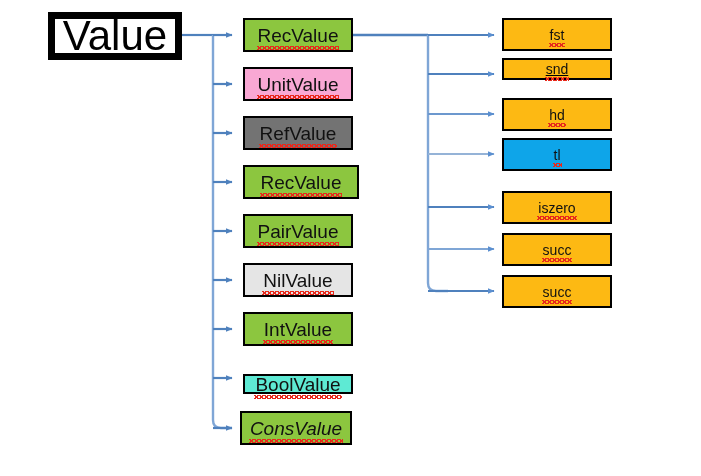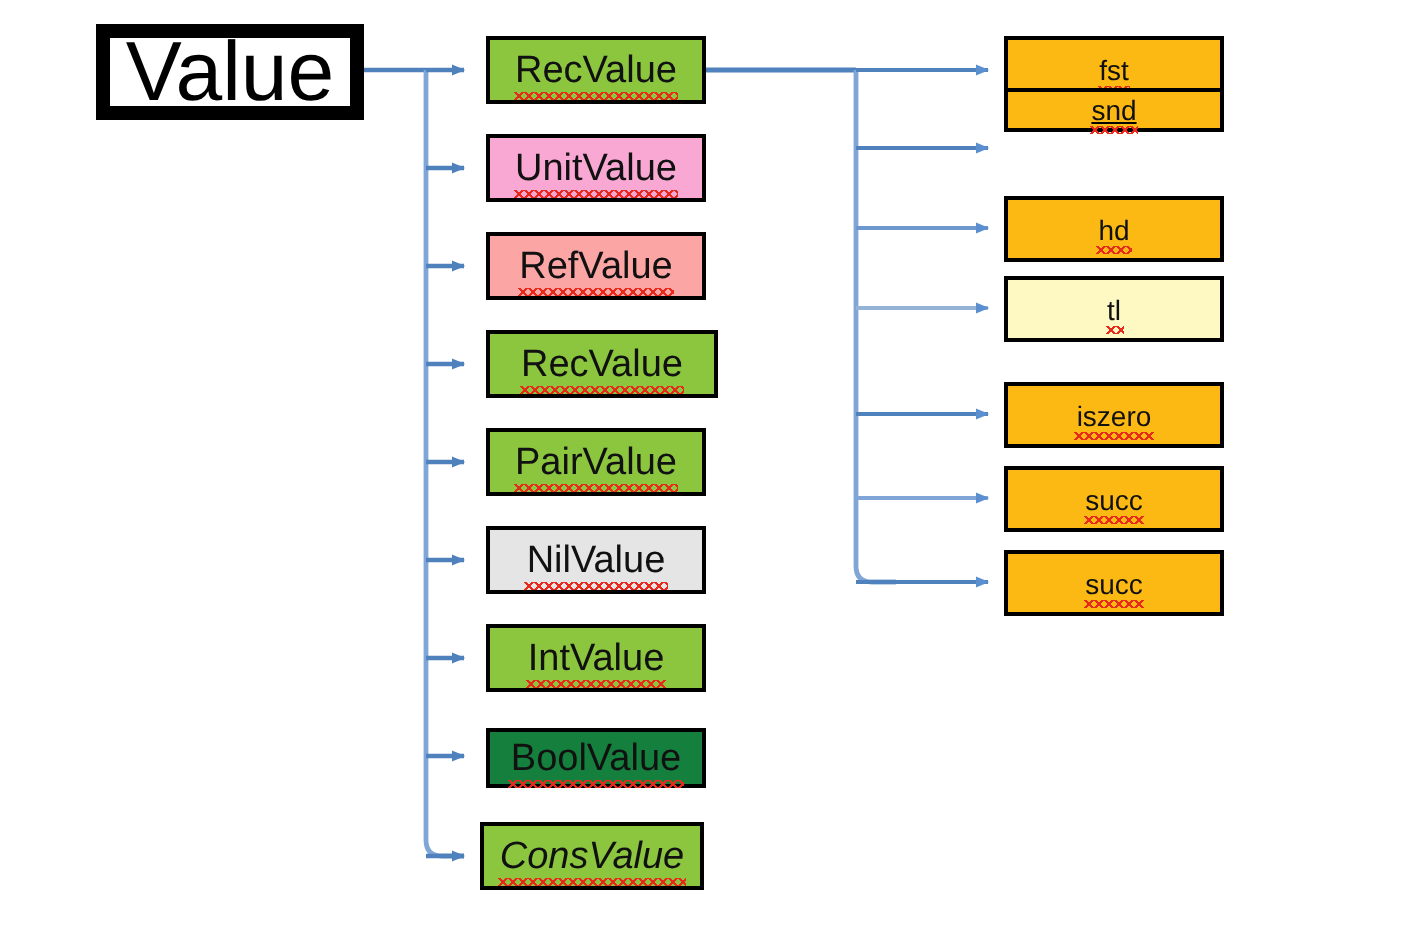--- a/index.html
+++ b/index.html
@@ -125,54 +125,54 @@
     <span class="node-label">Value</span>
   </div>
 
   <div id="value-nodes-host">
       <div class="node value-node" style="left: 243px; top: 18px; width: 110px; height: 34px; background: rgb(140, 198, 63); border-color: rgb(0, 0, 0);">
         <span class="node-label">RecValue</span>
       </div>
       <div class="node value-node" style="left: 243px; top: 67px; width: 110px; height: 34px; background: #f9a8d4; border-color: rgb(0, 0, 0);">
         <span class="node-label">UnitValue</span>
       </div>
-      <div class="node value-node" style="left: 243px; top: 116px; width: 110px; height: 34px; background: #fca5a5; border-color: rgb(0, 0, 0);">
+      <div class="node value-node" style="left: 243px; top: 116px; width: 110px; height: 34px; background: #737373; border-color: rgb(0, 0, 0);">
         <span class="node-label">RefValue</span>
       </div>
       <div class="node value-node" style="left: 243px; top: 165px; width: 116px; height: 34px; background: rgb(140, 198, 63); border-color: rgb(0, 0, 0);">
         <span class="node-label">RecValue</span>
       </div>
       <div class="node value-node" style="left: 243px; top: 214px; width: 110px; height: 34px; background: rgb(140, 198, 63); border-color: rgb(0, 0, 0);">
         <span class="node-label">PairValue</span>
       </div>
       <div class="node value-node" style="left: 243px; top: 263px; width: 110px; height: 34px; background: #e5e5e5; border-color: rgb(0, 0, 0);">
         <span class="node-label">NilValue</span>
       </div>
       <div class="node value-node" style="left: 243px; top: 312px; width: 110px; height: 34px; background: rgb(140, 198, 63); border-color: rgb(0, 0, 0); align-items: center;">
         <span class="node-label">IntValue</span>
       </div>
-      <div class="node value-node" style="left: 243px; top: 364px; width: 110px; height: 30px; background: #15803d; border-color: rgb(0, 0, 0);">
+      <div class="node value-node" style="left: 243px; top: 374px; width: 110px; height: 20px; background: #5eead4; border-color: rgb(0, 0, 0);">
         <span class="node-label">BoolValue</span>
       </div>
       <div class="node value-node" style="left: 240px; top: 411px; width: 112px; height: 34px; background: rgb(140, 198, 63); border-color: rgb(0, 0, 0); font-style: italic;">
         <span class="node-label">ConsValue</span>
       </div>
     </div>
 
   <div id="op-nodes-host">
       <div class="node op-node" style="left: 502px; top: 18px; width: 110px; height: 33px; background: rgb(253, 185, 19); border-color: rgb(0, 0, 0);">
         <span class="node-label">fst</span>
       </div>
-      <div class="node op-node" style="left: 502px; top: 44px; width: 110px; height: 22px; background: rgb(253, 185, 19); border-color: rgb(0, 0, 0); text-decoration: underline;">
+      <div class="node op-node" style="left: 502px; top: 58px; width: 110px; height: 22px; background: rgb(253, 185, 19); border-color: rgb(0, 0, 0); text-decoration: underline;">
         <span class="node-label">snd</span>
       </div>
       <div class="node op-node" style="left: 502px; top: 98px; width: 110px; height: 33px; background: rgb(253, 185, 19); border-color: rgb(0, 0, 0);">
         <span class="node-label">hd</span>
       </div>
-      <div class="node op-node" style="left: 502px; top: 138px; width: 110px; height: 33px; background: #fef9c3; border-color: rgb(0, 0, 0);">
+      <div class="node op-node" style="left: 502px; top: 138px; width: 110px; height: 33px; background: #0ea5e9; border-color: rgb(0, 0, 0);">
         <span class="node-label">tl</span>
       </div>
       <div class="node op-node" style="left: 502px; top: 191px; width: 110px; height: 33px; background: rgb(253, 185, 19); border-color: rgb(0, 0, 0);">
         <span class="node-label">iszero</span>
       </div>
       <div class="node op-node" style="left: 502px; top: 233px; width: 110px; height: 33px; background: rgb(253, 185, 19); border-color: rgb(0, 0, 0);">
         <span class="node-label">succ</span>
       </div>
       <div class="node op-node" style="left: 502px; top: 275px; width: 110px; height: 33px; background: rgb(253, 185, 19); border-color: rgb(0, 0, 0);">
         <span class="node-label">succ</span>

